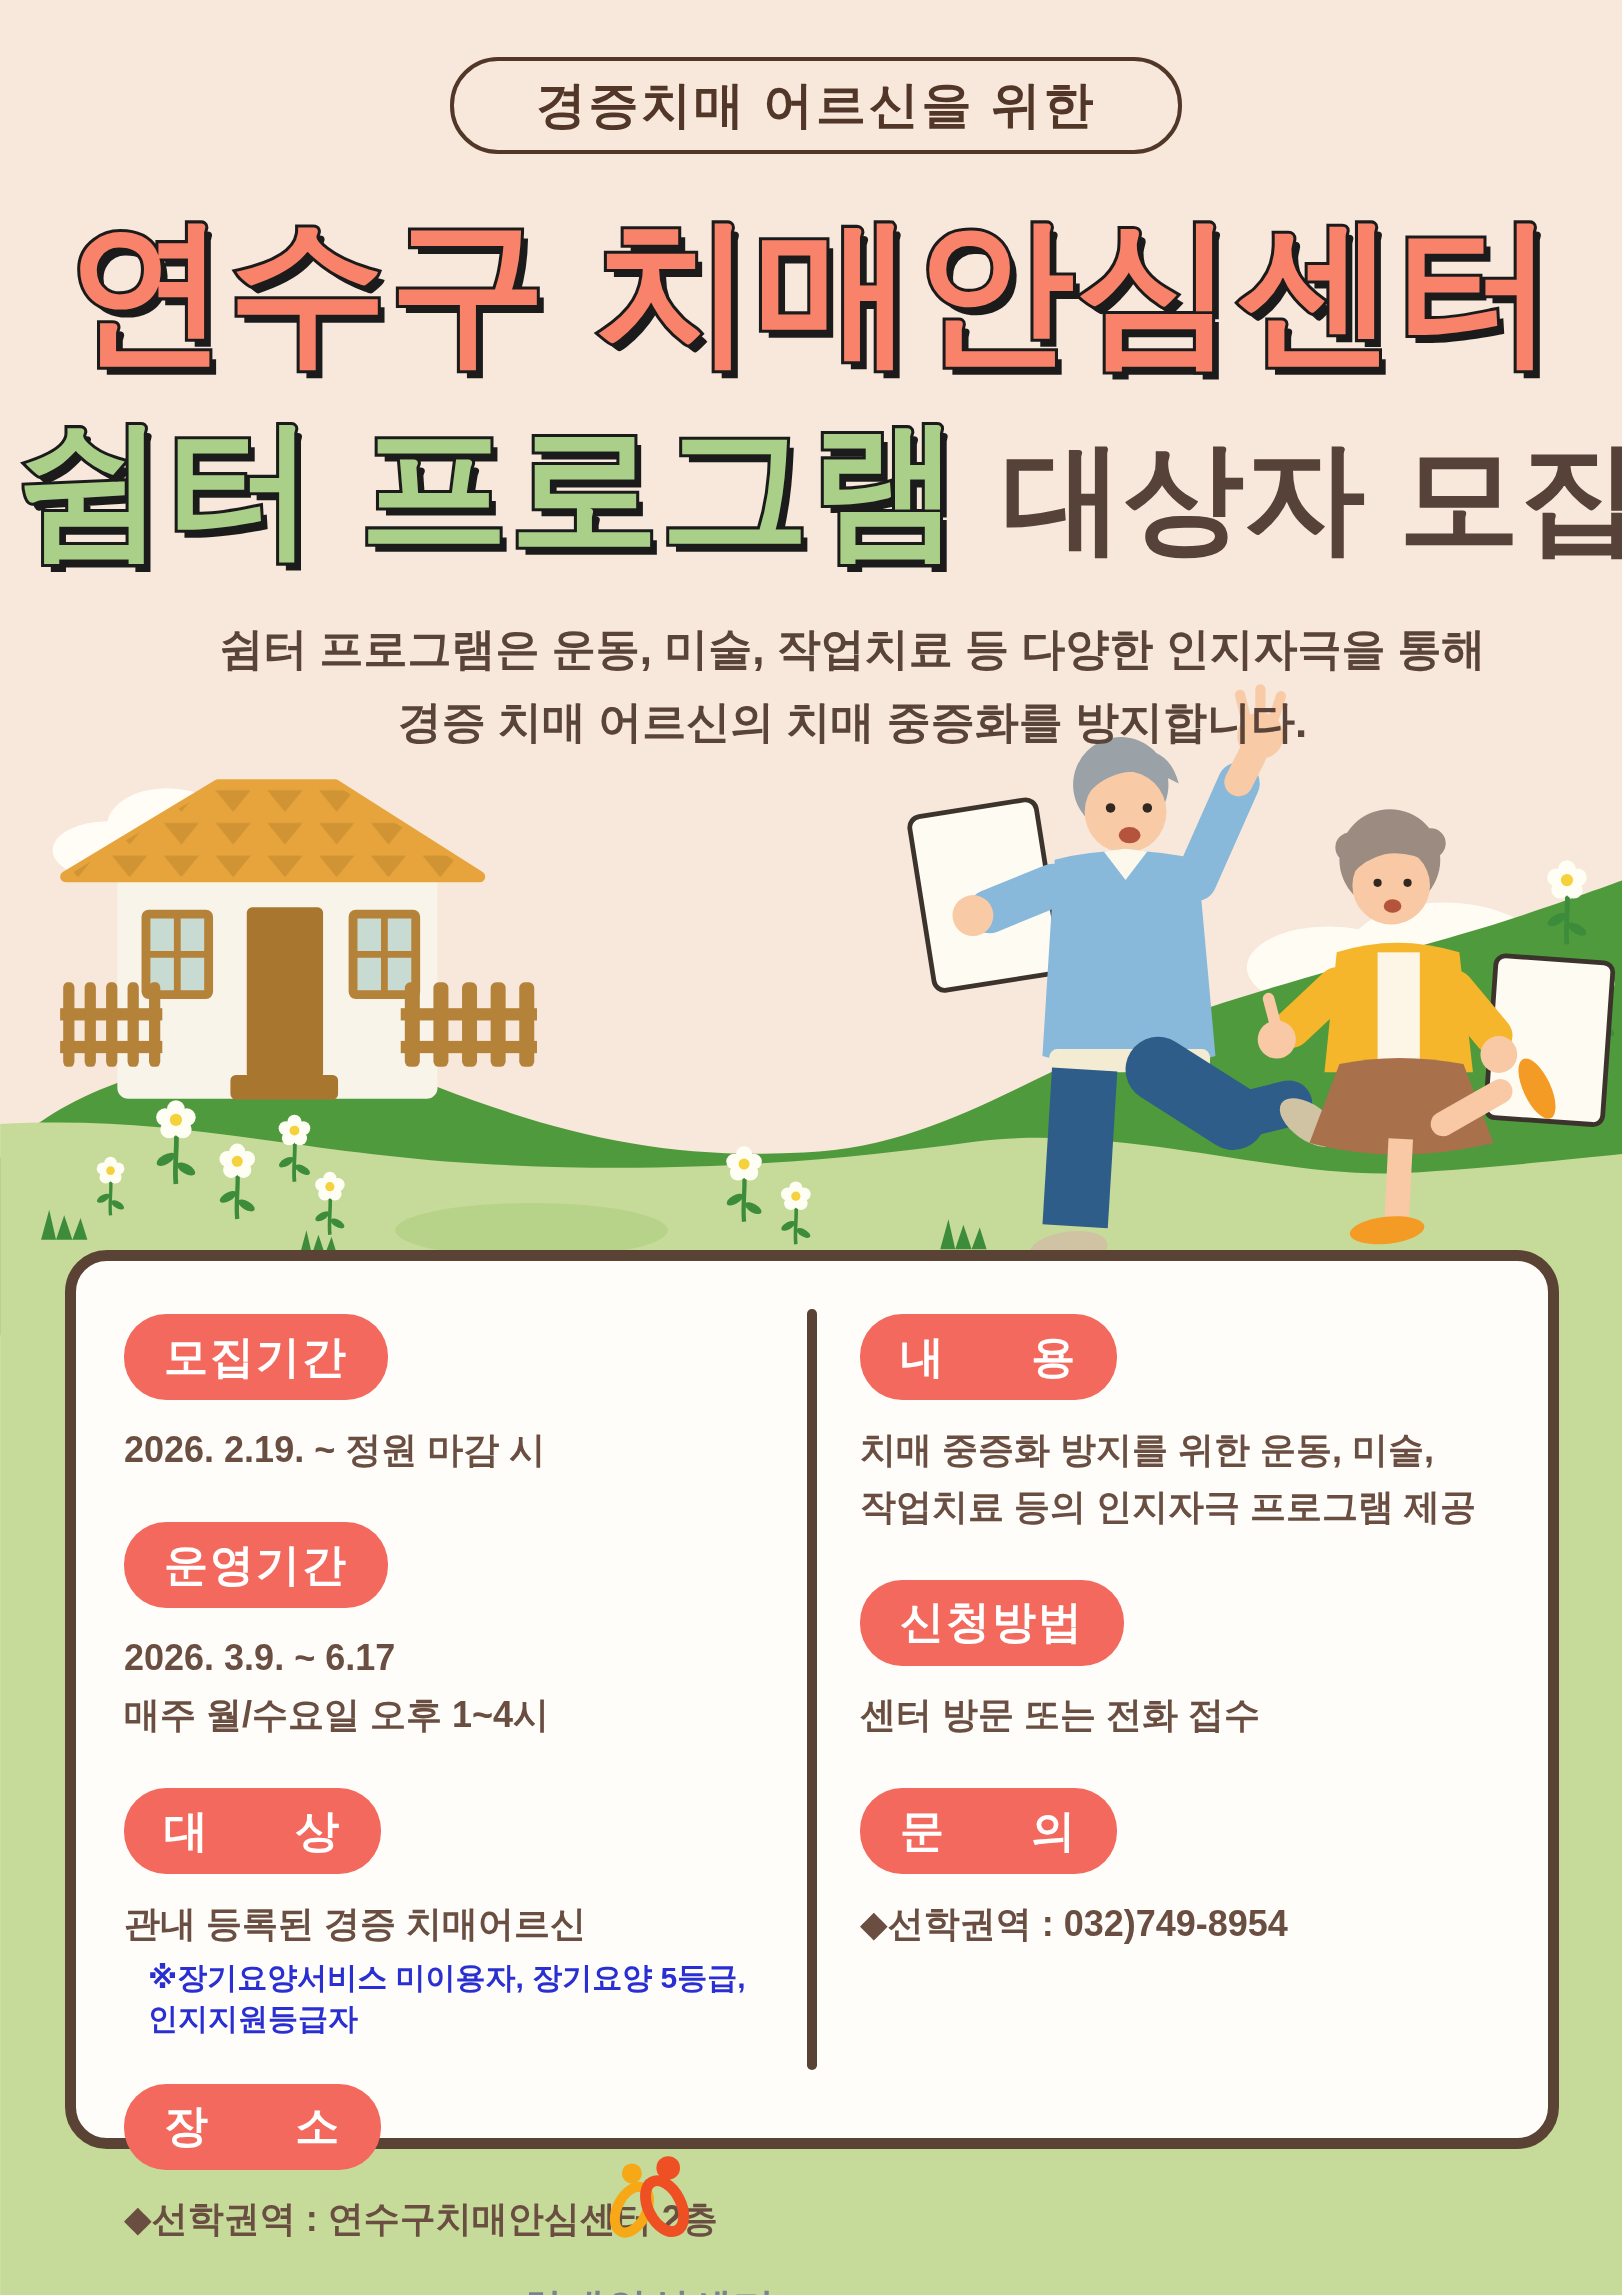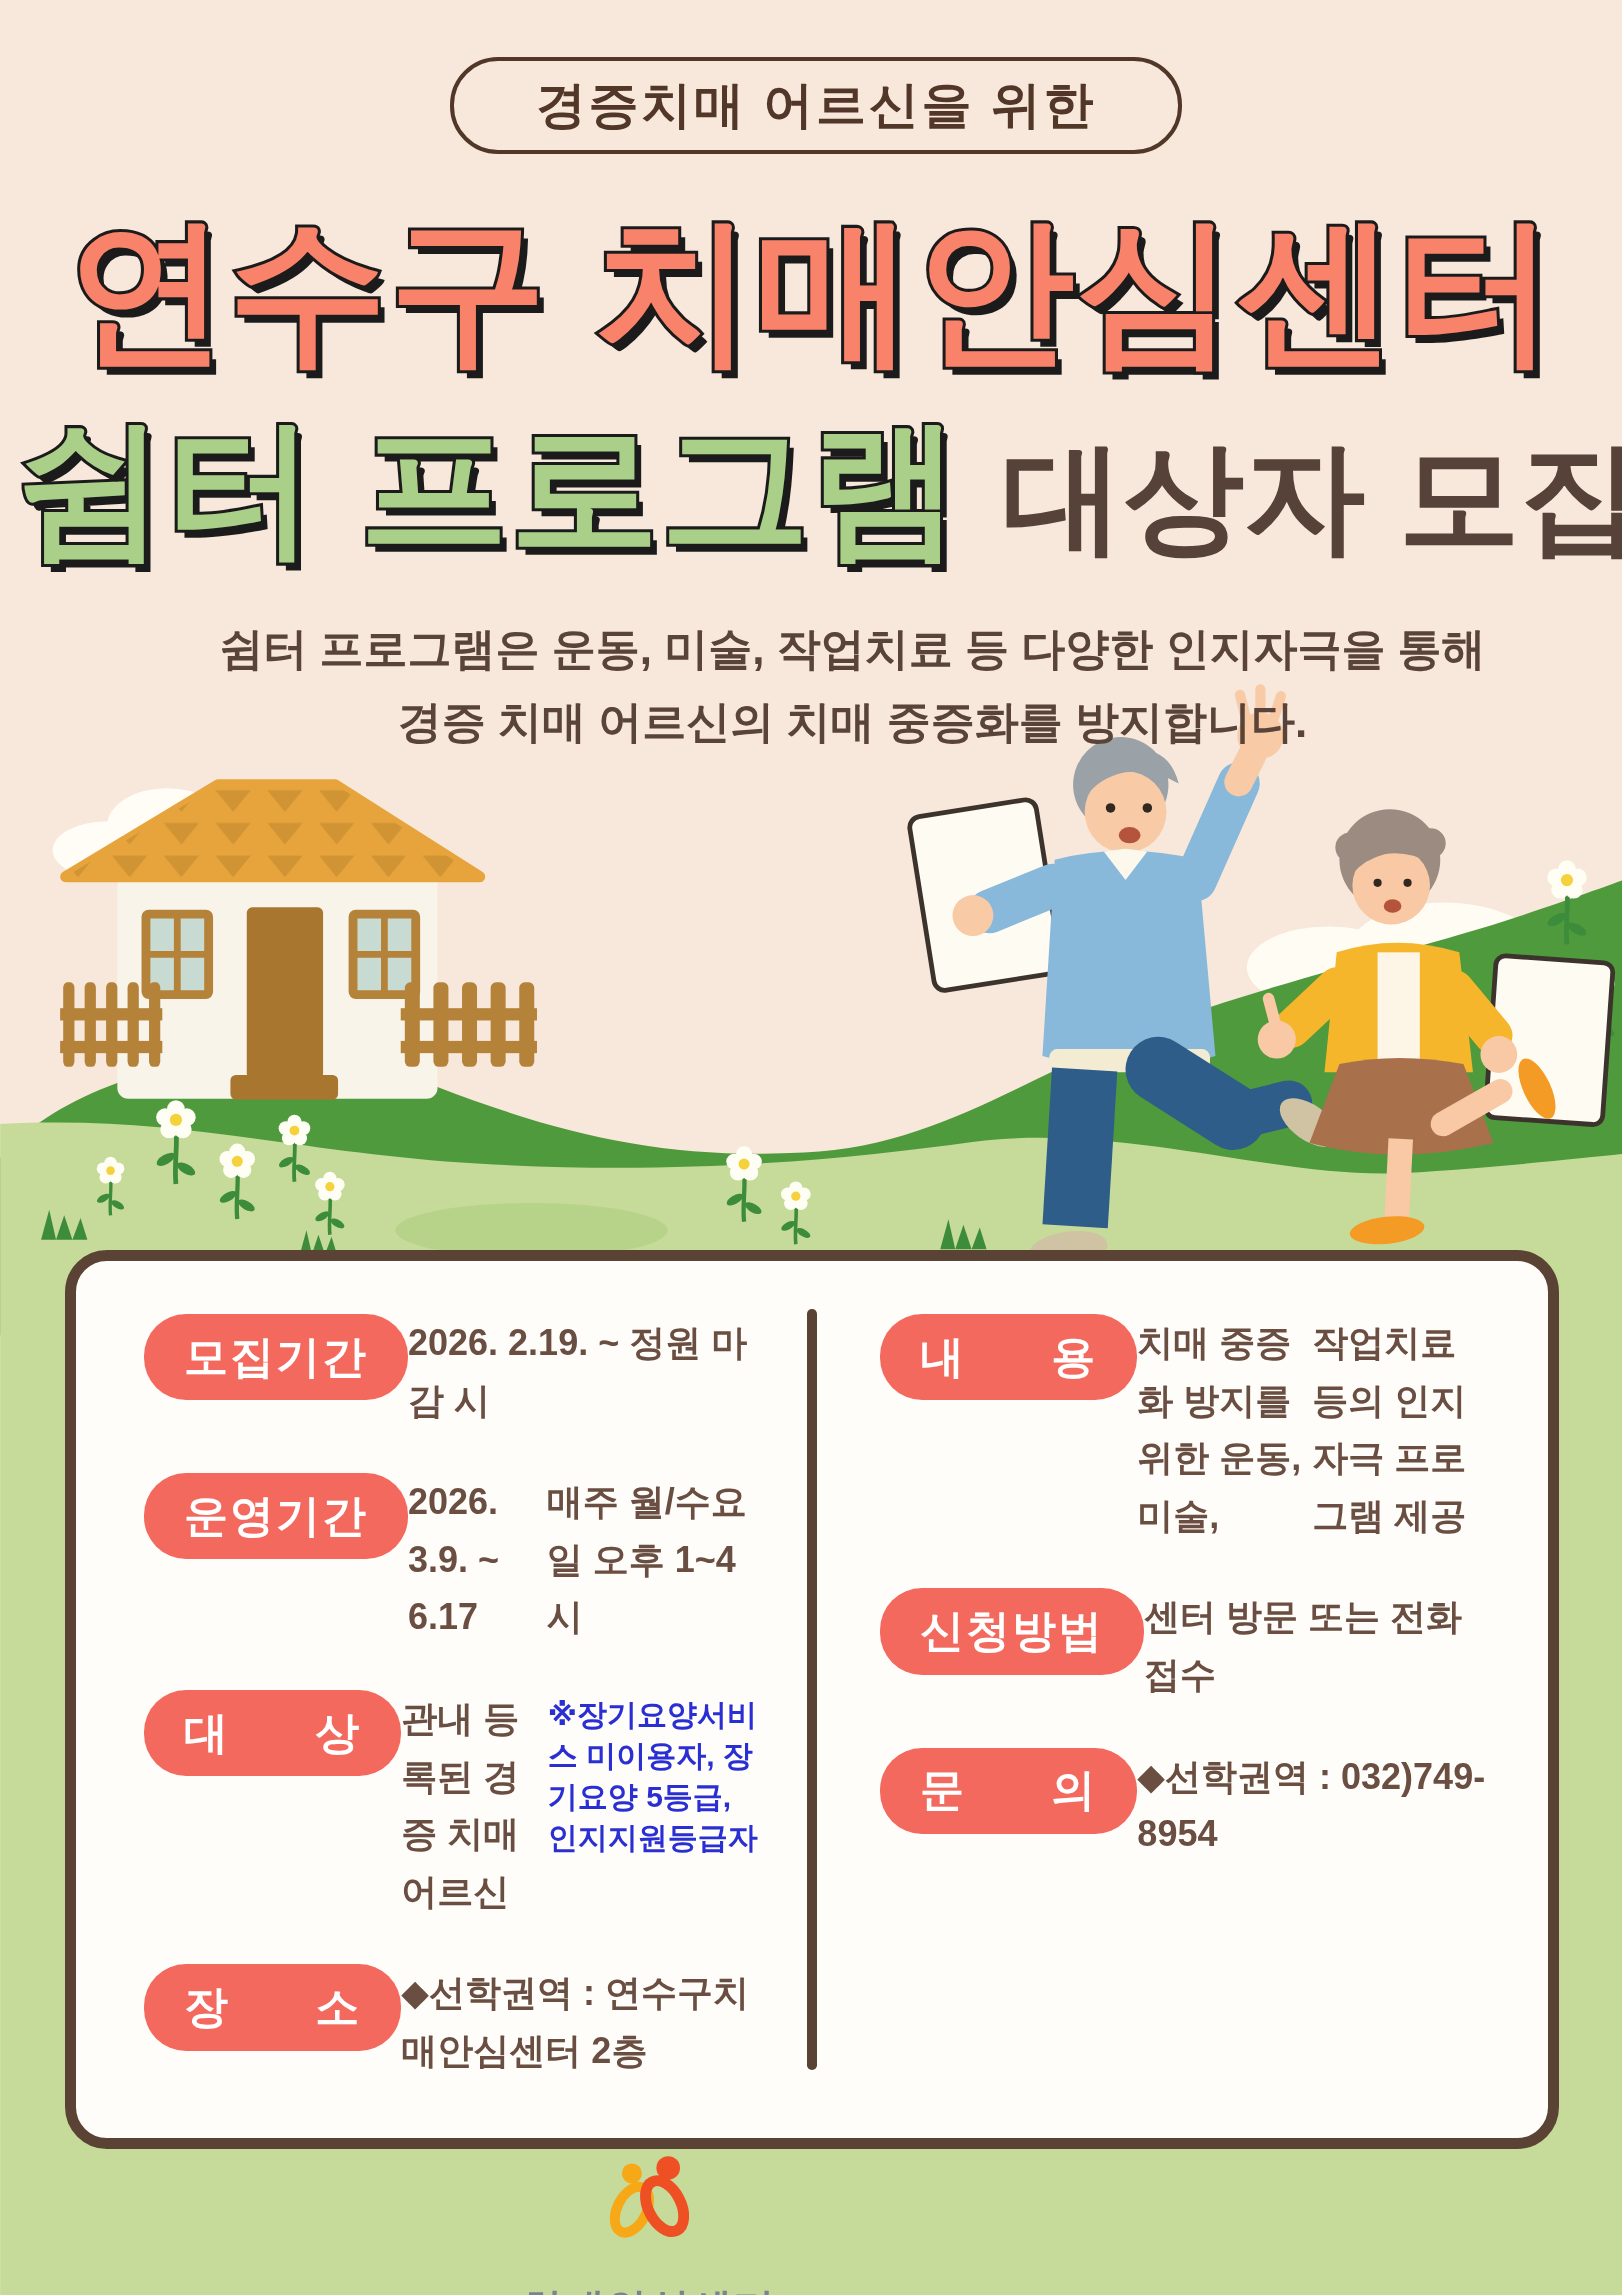--- a/index.html
+++ b/index.html
@@ -24,21 +24,21 @@
   .subtitle{position:absolute;left:0;top:613px;width:1623px;text-align:center;z-index:2;
     color:#5a443a;font-size:44px;font-weight:bold;line-height:1.65;padding-left:41px;}
 
   
   .panel{position:absolute;left:65px;top:1250px;width:1494px;height:899px;background:#fffdfa;
     border:11.6px solid #5a4334;border-radius:42px;z-index:3;box-sizing:border-box;}
   .panel .divider{position:absolute;left:50%;top:48px;bottom:68px;width:9.5px;margin-left:-4.8px;
     background:#5a4334;border-radius:4.8px;}
   .cols{display:flex;height:100%;}
   .col{flex:1;padding:53px 48px 27px 48px;display:flex;flex-direction:column;gap:44px;box-sizing:border-box;}
-  .section{display:flex;flex-direction:row;margin-left:20px;}
+  .section{display:flex;flex-direction:column;}
   .pill{align-self:flex-start;background:#f4695e;color:#ffffff;border-radius:42px;
     padding:13.6px 40px;font-size:44px;font-weight:bold;letter-spacing:2px;white-space:pre;margin-bottom:20.4px;}
   .line{color:#6a4e41;font-size:36px;font-weight:bold;line-height:1.6;letter-spacing:0px;}
   .note{color:#2a2fd3;font-size:30px;font-weight:bold;padding-left:24px;margin-top:5.5px;}
 
   
   .footer{position:absolute;left:0;top:2156px;width:1311px;display:flex;align-items:center;
     justify-content:center;gap:23px;z-index:3;flex-direction:column;}
   .footer .logo{width:109px;height:102px;}
   .footer .t1{font-size:41px;font-weight:bold;color:#7d838e;letter-spacing:1.4px;}

